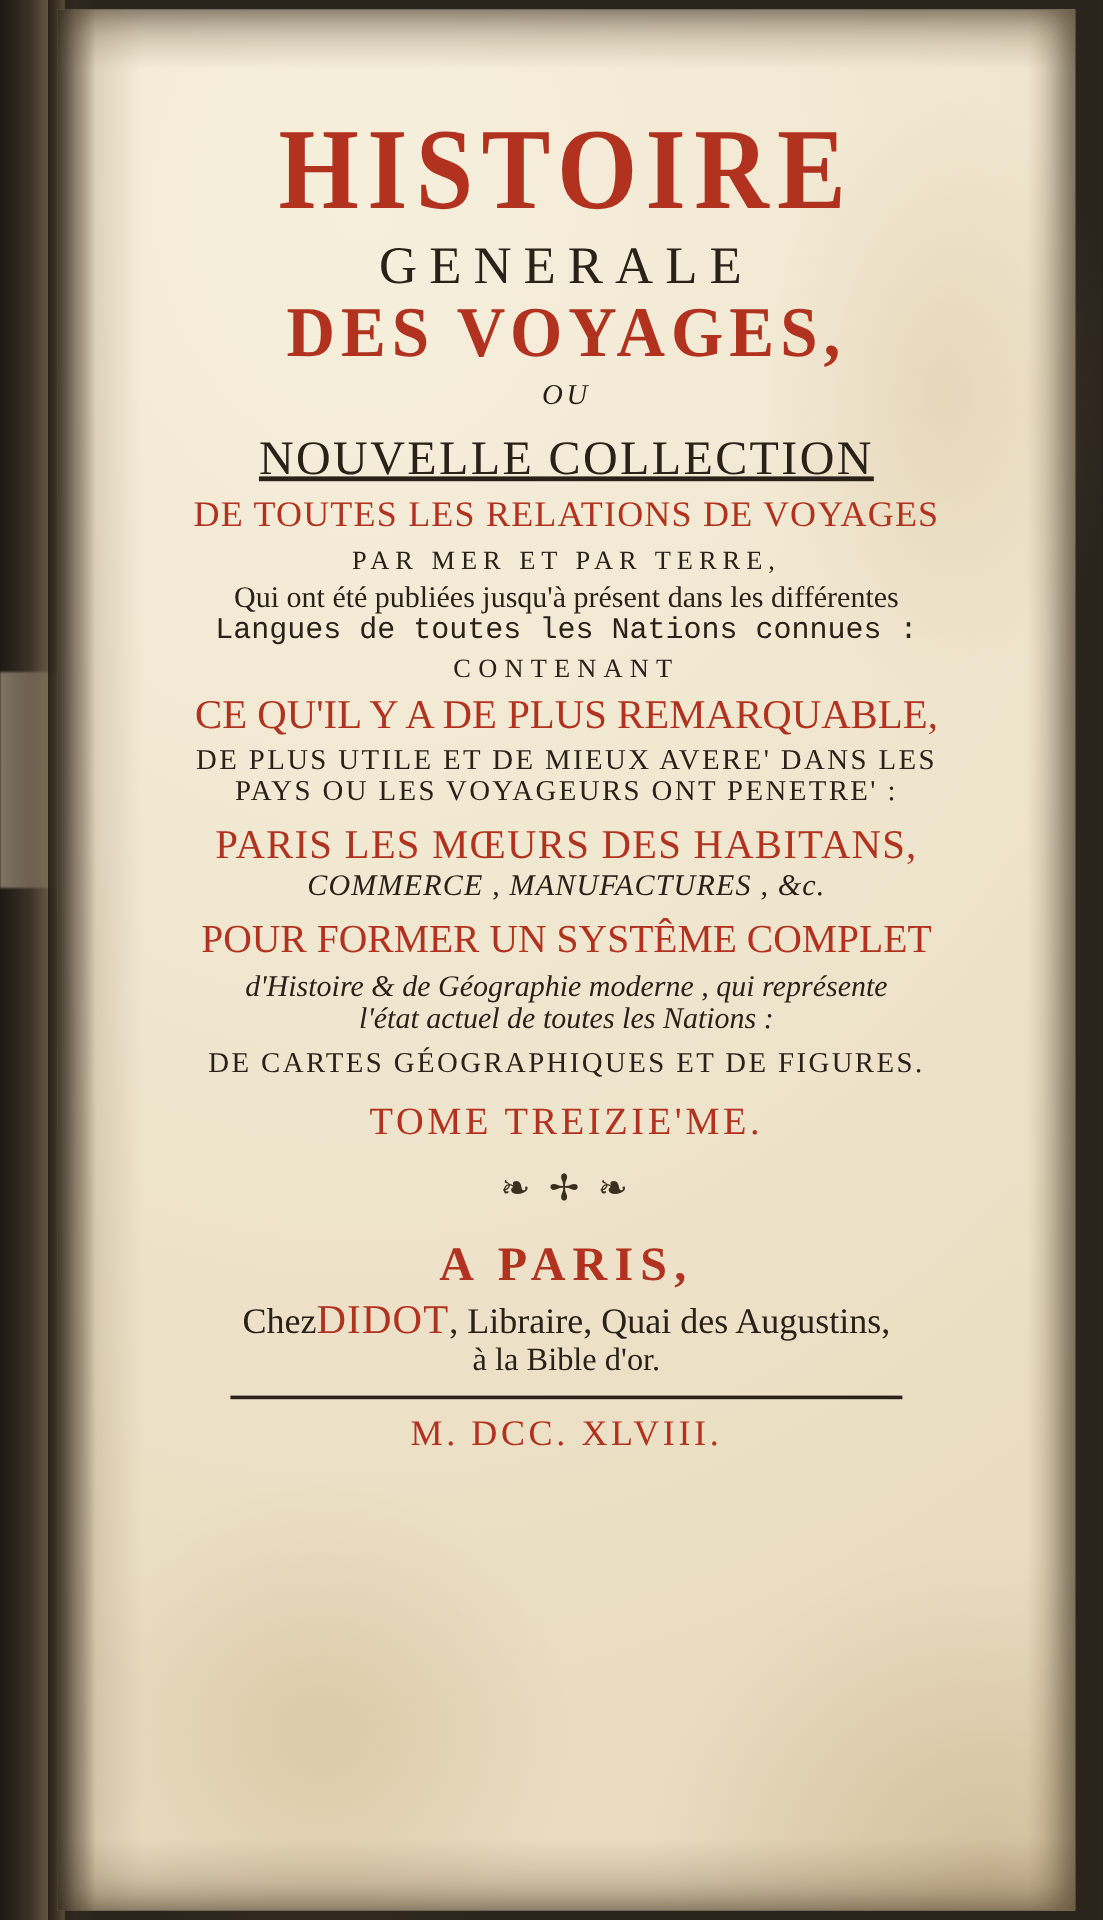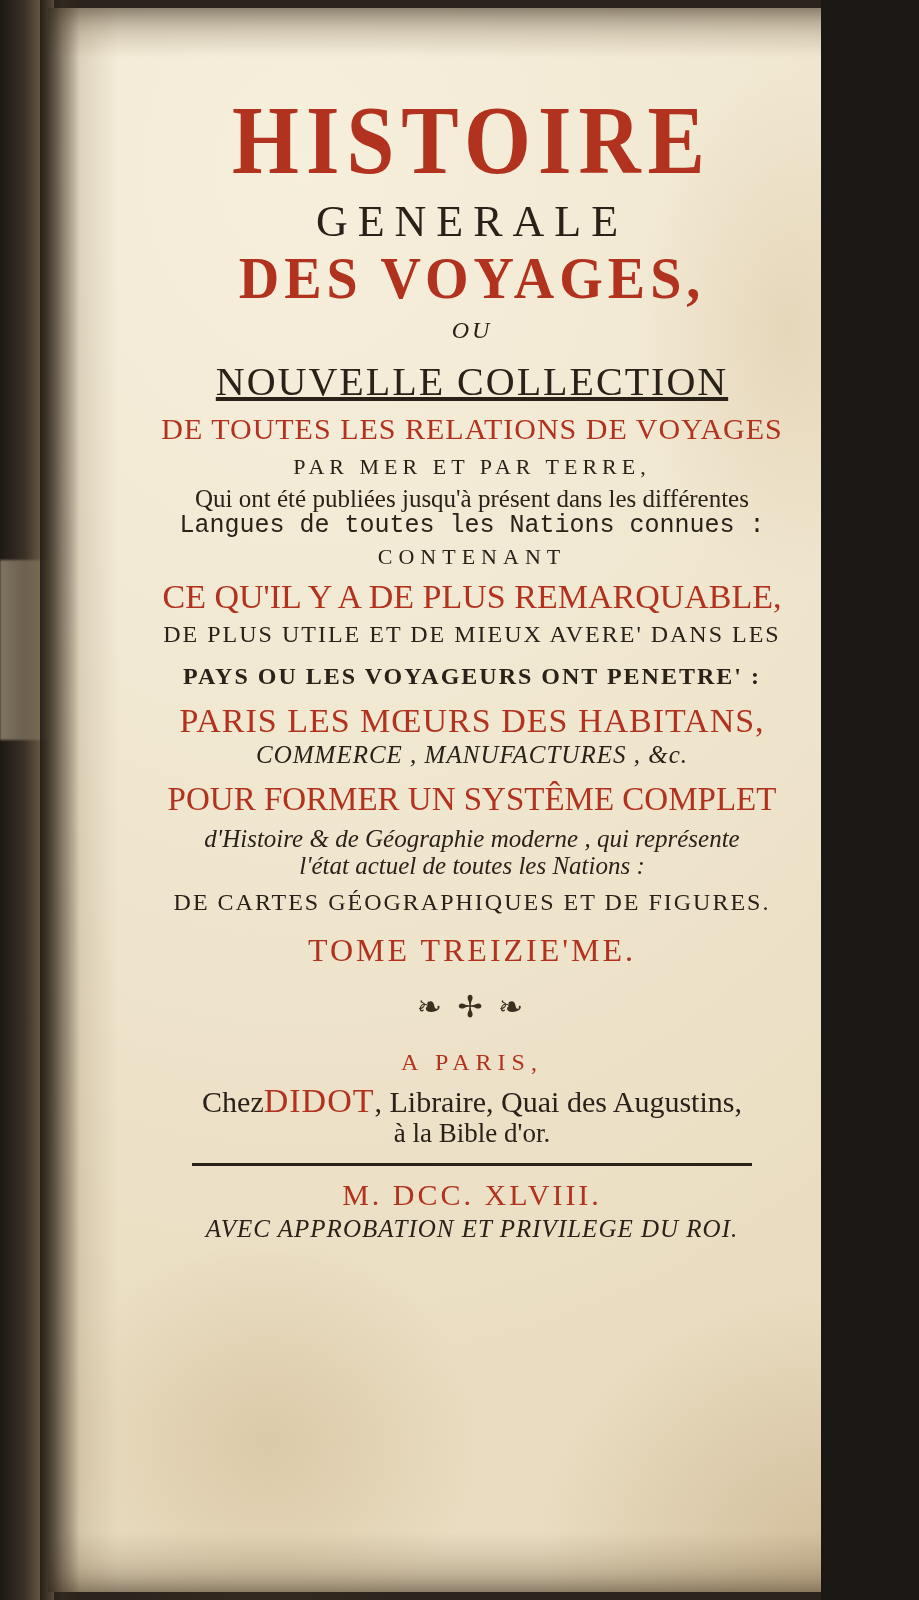--- a/index.html
+++ b/index.html
@@ -9,21 +9,21 @@
   }
   body {
     width: 919px;
     height: 1600px;
     overflow: hidden;
     font-family: "Liberation Serif", serif;
   }
 
   #page {
     position: relative;
-    width: 821px;
+    width: 919px;
     height: 1600px;
     background: #2a241d;
     overflow: hidden;
   }
 
   
   #gutter {
     position: absolute;
     left: 0; top: 0;
     width: 54px; height: 1600px;
@@ -162,21 +162,21 @@
   .l-cequil {
     font-size: 34px;
     letter-spacing: 0px;
     margin-top: 12px;
   }
   .l-deplus, .l-pays {
     font-size: 24px;
     letter-spacing: 2px;
     margin-top: 8px;
   }
-  .l-pays { margin-top: 18px; font-weight: bold; }
+  .l-pays { margin-top: 2px; }
   .l-avecmoeurs {
     font-size: 34px;
     letter-spacing: 1px;
     margin-top: 16px;
   }
   .l-religion, .l-commerce {
     font-size: 25px;
     letter-spacing: 1px;
     font-style: italic;
     margin-top: 14px;
@@ -208,23 +208,24 @@
     letter-spacing: 3px;
     margin-top: 20px;
   }
   .l-ornament {
     font-size: 30px;
     margin-top: 26px;
     letter-spacing: 4px;
     color: #3b2f20;
   }
   .l-aparis {
-    font-size: 24px;
+    font-size: 40px;
     letter-spacing: 6px;
     margin-top: 28px;
+    font-weight: bold;
   }
   .l-chez {
     font-size: 30px;
     margin-top: 10px;
   }
   .l-chez .didot { font-size: 34px; letter-spacing: 1px; }
   .l-bible {
     font-size: 27px;
     margin-top: 2px;
   }
@@ -293,15 +294,14 @@
     <div class="ln l-aparis red">A PARIS,</div>
 
     <div class="ln l-chez black">
       <span class="tight">Chez </span><span class="didot red">DIDOT</span><span class="tight">, Libraire, Quai des Augustins,</span>
     </div>
     <div class="ln l-bible black">à la Bible d'or.</div>
 
     <div class="rule"></div>
 
     <div class="ln l-mdcc red">M. DCC. XLVIII.</div>
-    <div class="ln l-approbation black">AVEC APPROBATION ET PRIVILEGE DU ROI.</div>
   </div>
 </div>
 
 </body></html>

